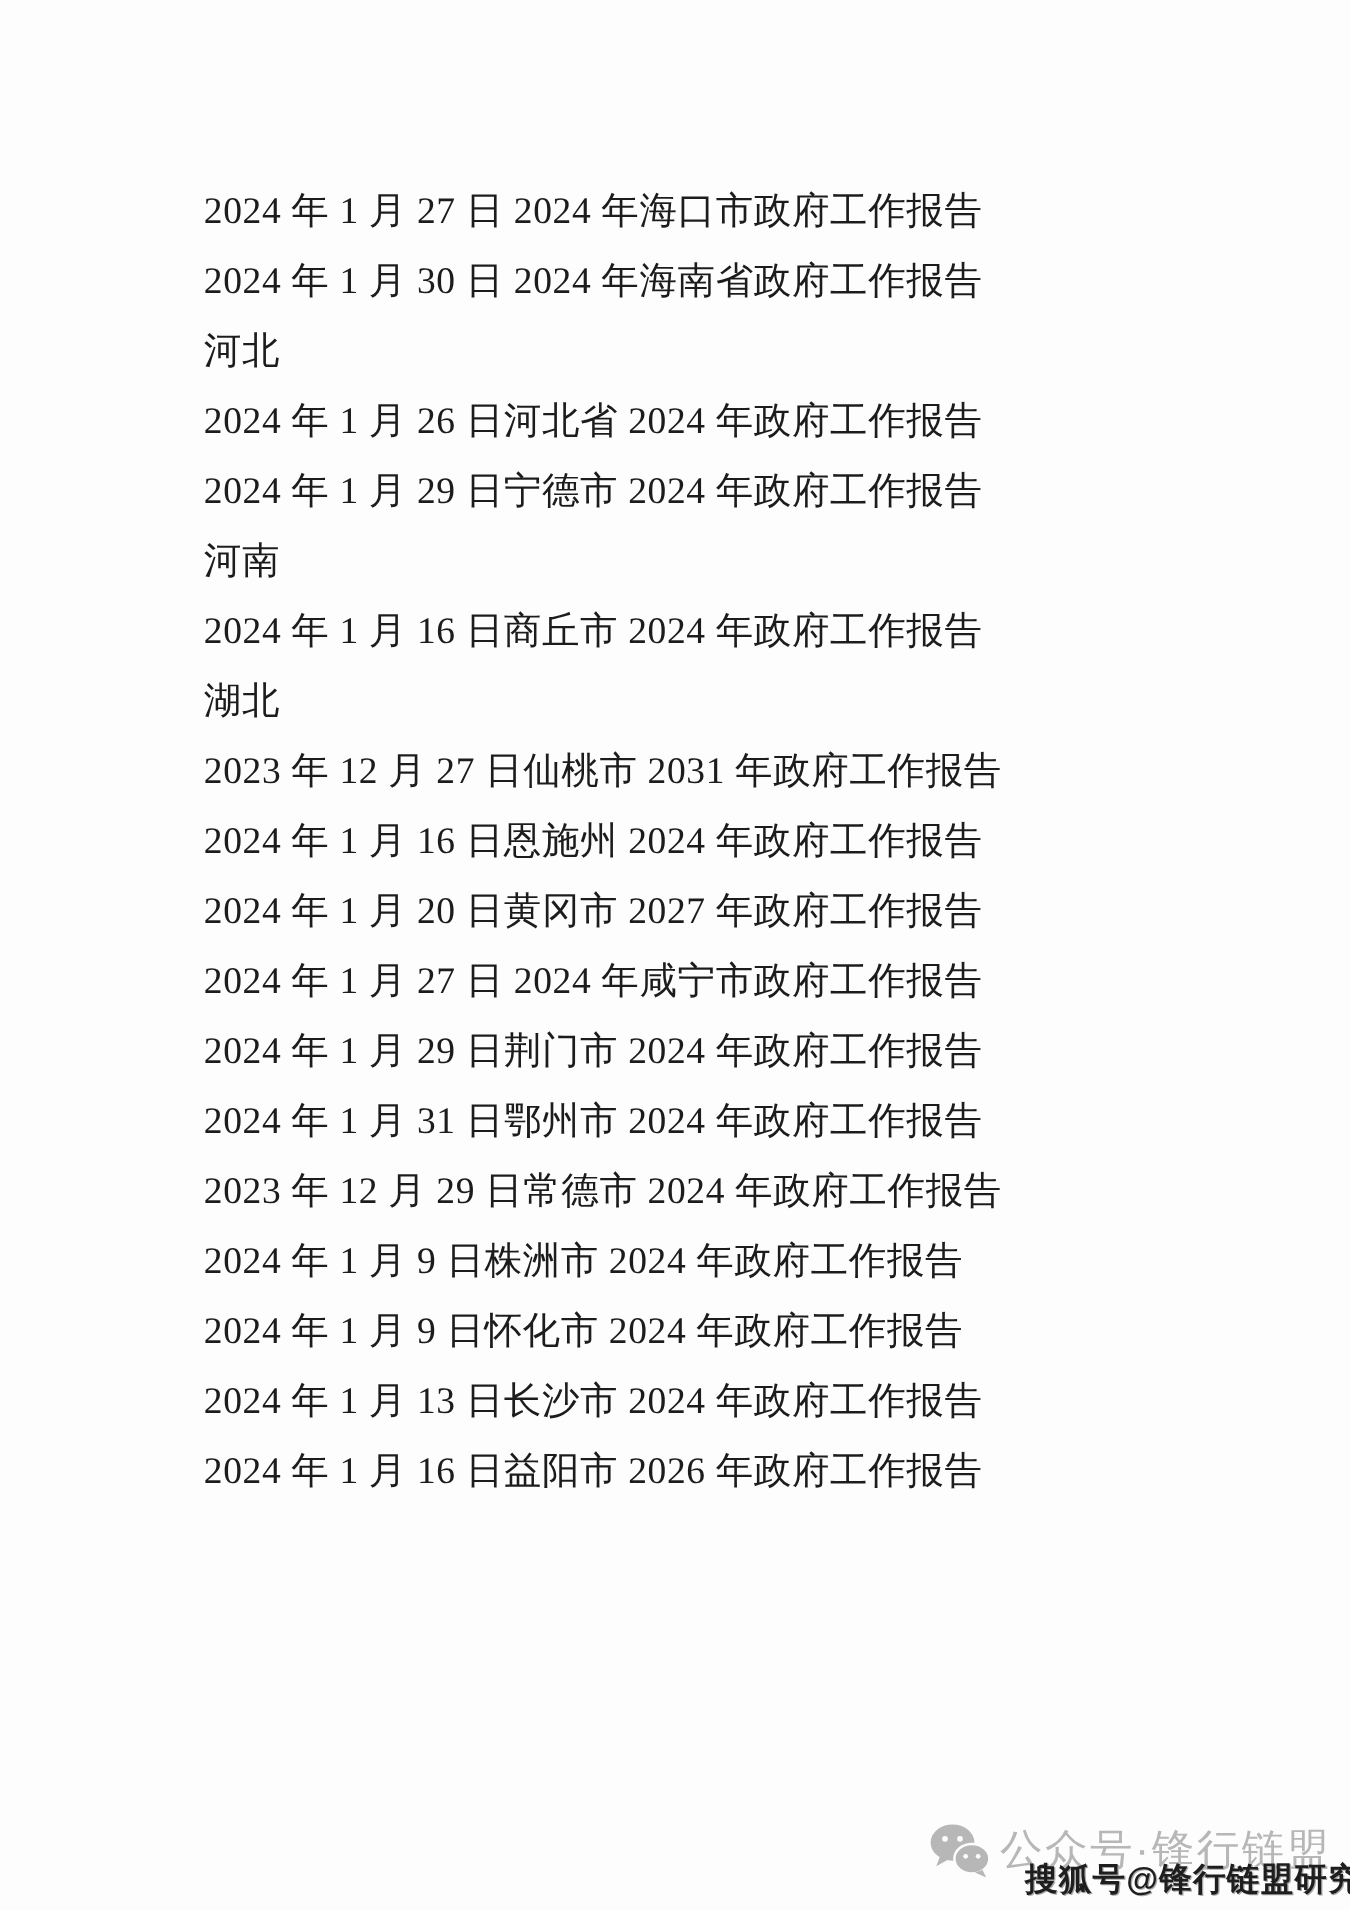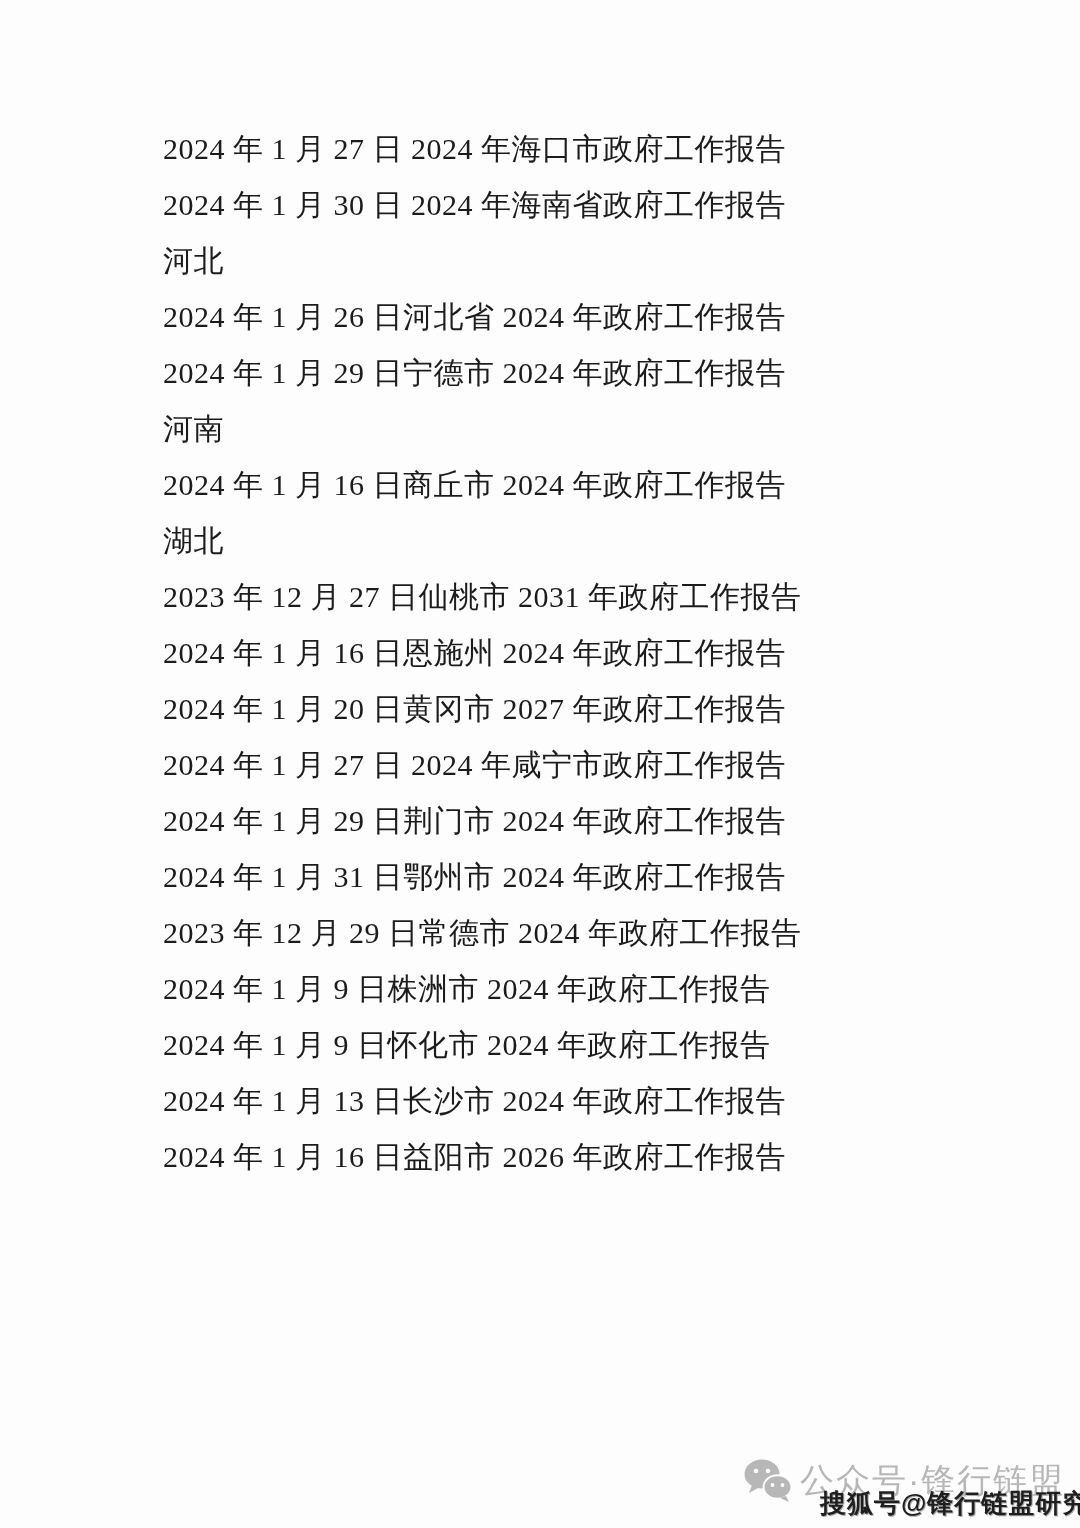--- a/index.html
+++ b/index.html
@@ -10,21 +10,21 @@
   .page {
     position: relative;
     width: 1080px;
     height: 1528px;
     background: #fdfdfd;
     overflow: hidden;
     font-family: "Liberation Serif", "DejaVu Serif", serif;
   }
   .doc {
     position: absolute;
-    top: 121px;
+    top: 141px;
     left: 163px;
     right: 40px;
   }
   .line {
     height: 56px;
     line-height: 56px;
     font-size: 30px;
     color: #1c1c1c;
     white-space: pre;
     letter-spacing: 0.5px;

